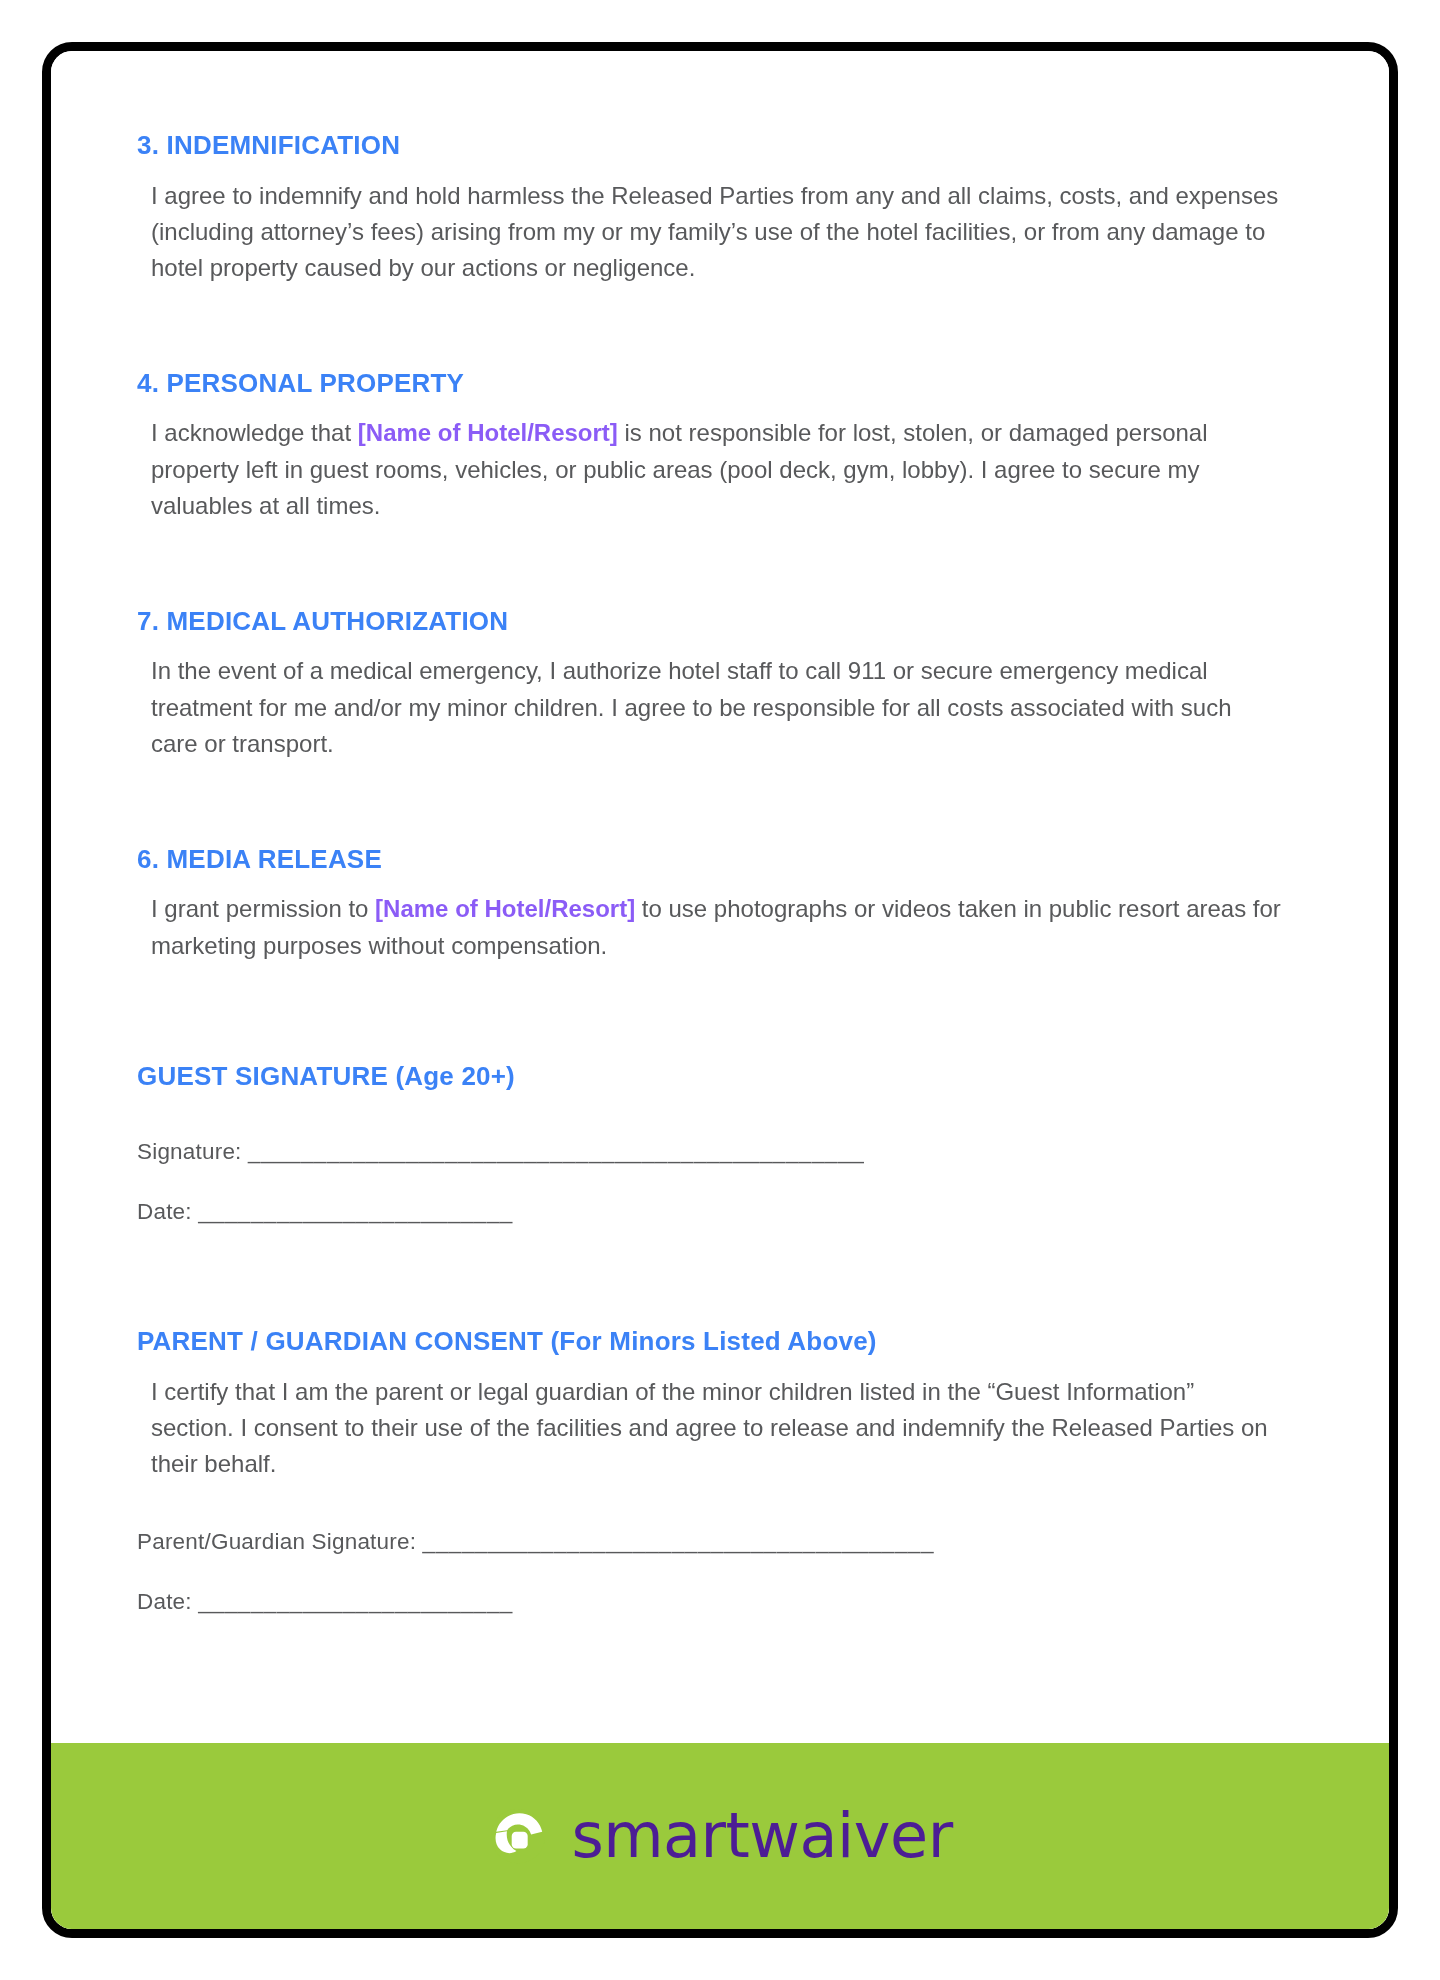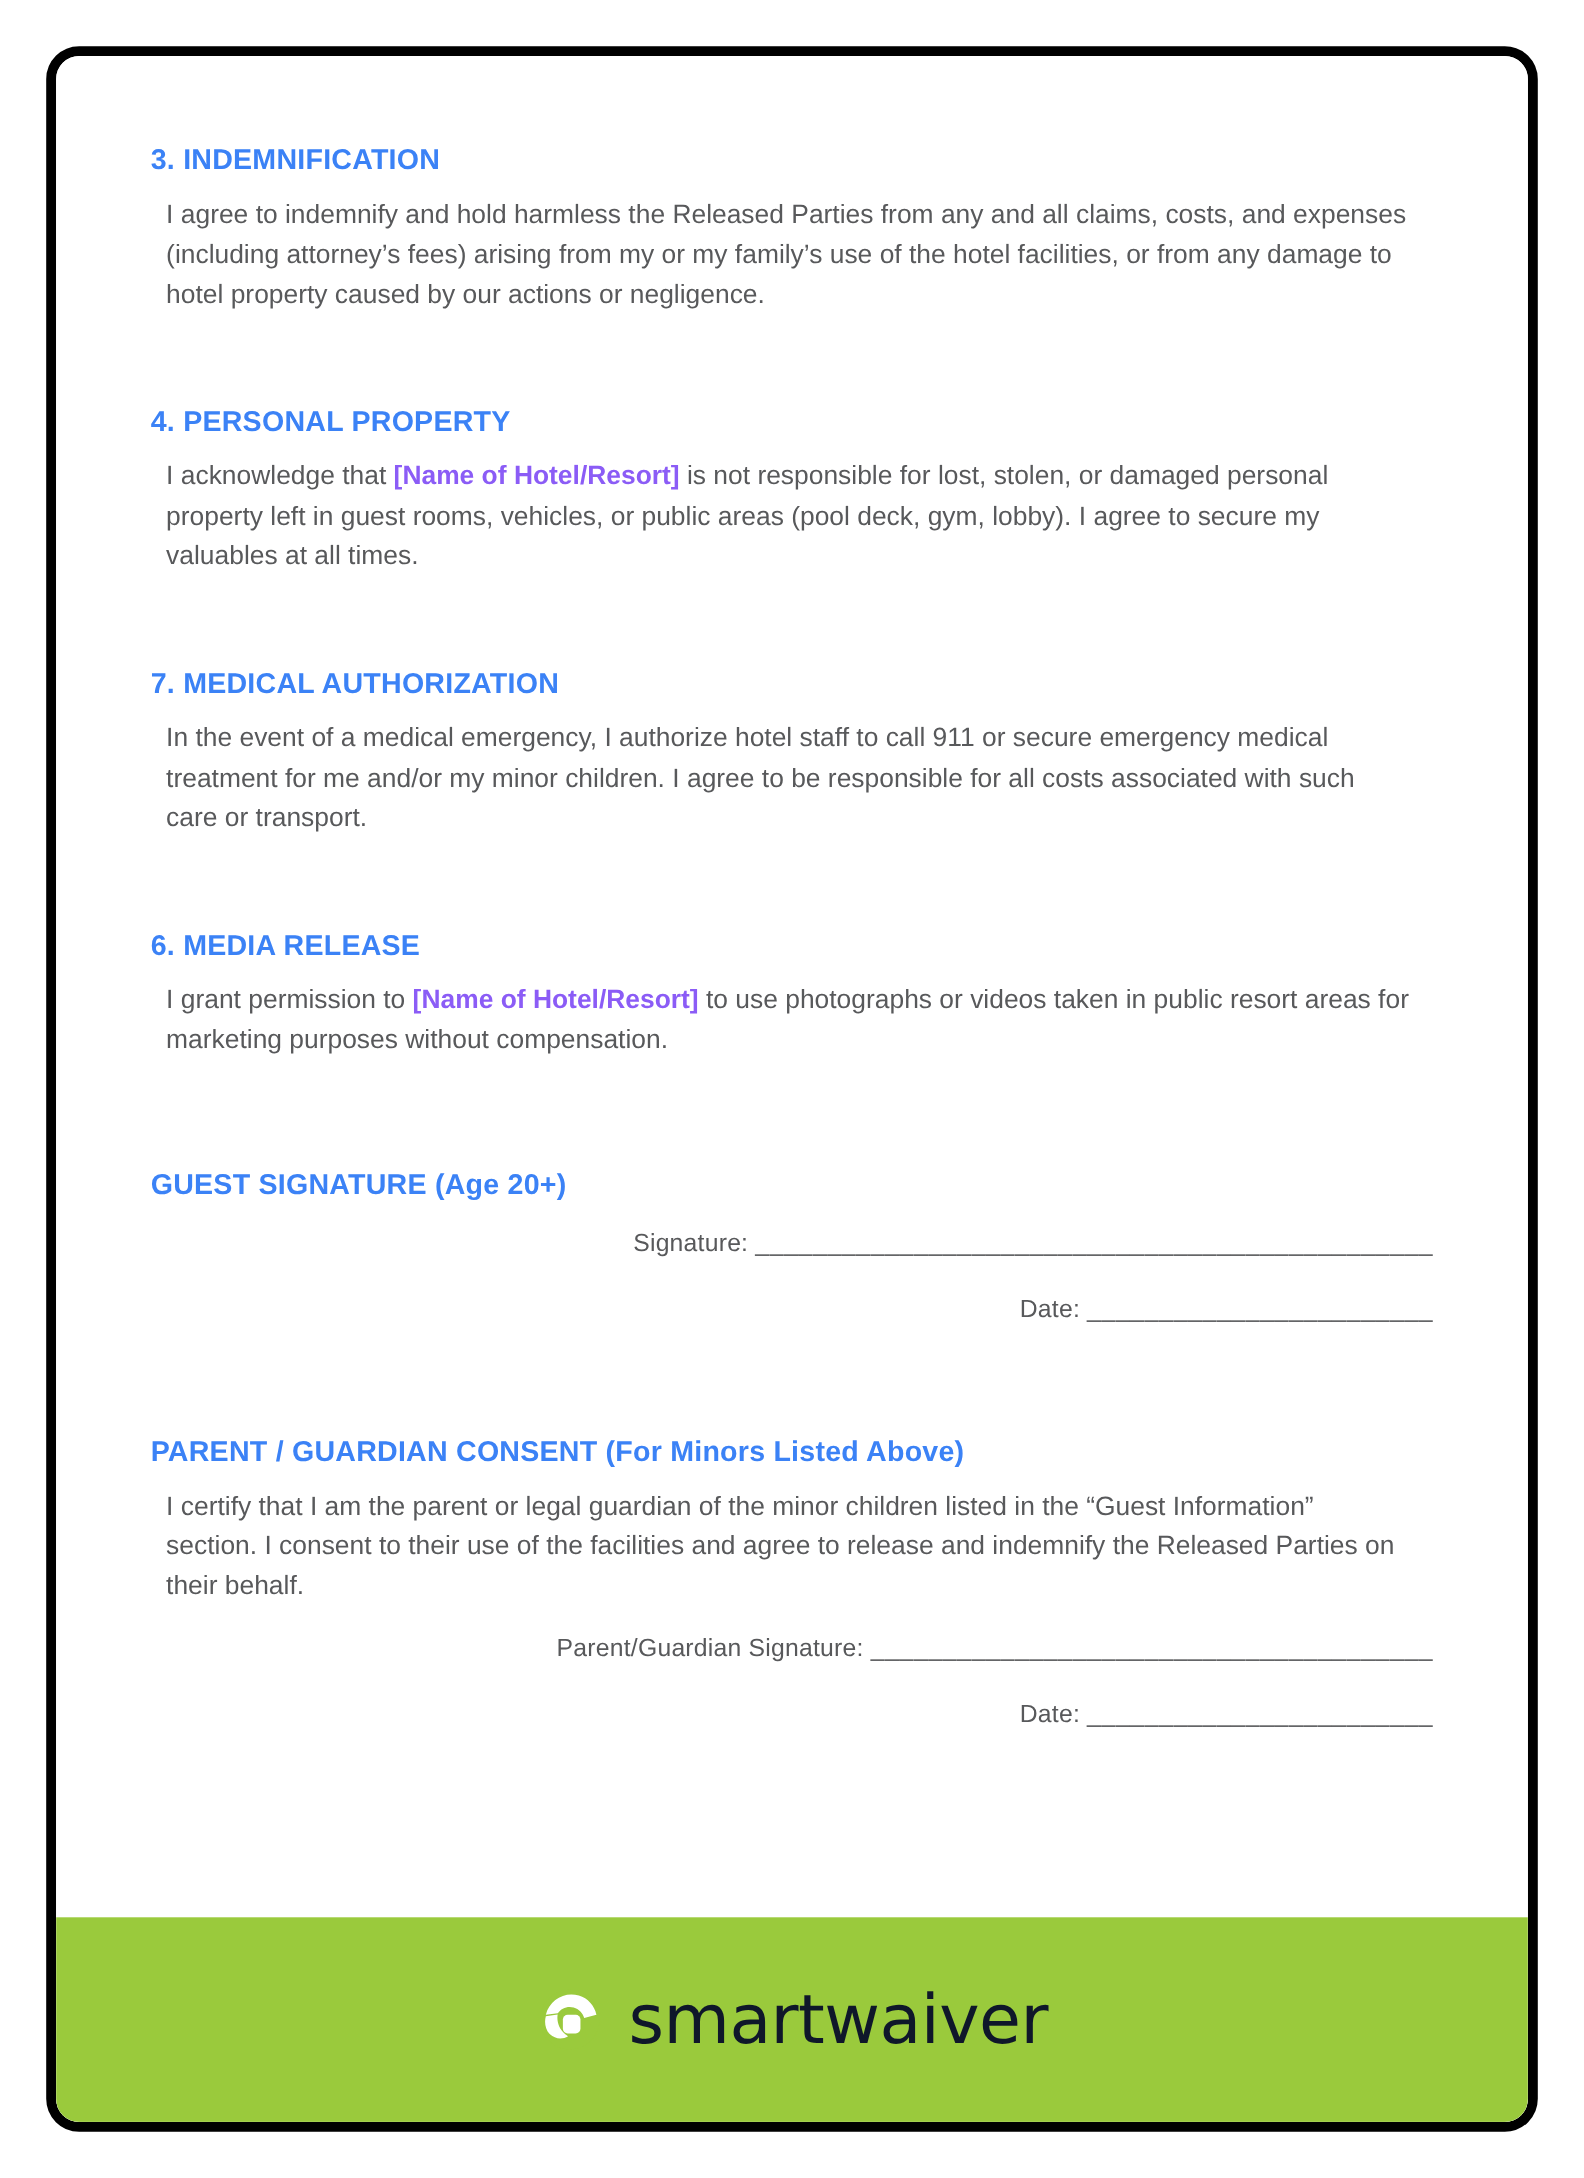--- a/index.html
+++ b/index.html
@@ -60,21 +60,21 @@
   p.section-text {
     font-size: 24px;
     color: #58595b;
     line-height: 1.52;
     margin: 14px;
     max-width: 1130px;
   }
 
   p.section-text b { font-weight: bold; color: #8b5cf6; }
 
-  .sig-block { margin-top: 20px; text-align: right; }
+  .sig-block { margin-top: 42px; }
 
   p.sig-line {
     font-size: 22.5px;
     color: #58595b;
     line-height: 1.52;
     margin: 0 0 26px 0;
     white-space: nowrap;
     letter-spacing: 0.2px;
   }
   p.sig-line:last-child { margin-bottom: 0; }
@@ -97,21 +97,21 @@
   .logo {
     display: flex;
     align-items: center;
     gap: 22px;
   }
 
   .logo-mark { width: 62px; height: 62px; display: block; }
 
   .logo-word {
     font-size: 62px;
-    color: #0f172a;
+    color: #4c1d95;
     letter-spacing: -0.5px;
     font-weight: normal;
     line-height: 1;
     font-family: "DejaVu Sans", sans-serif;
   }
 </style>
 </head>
 <body>
 
 <div class="page-frame">

